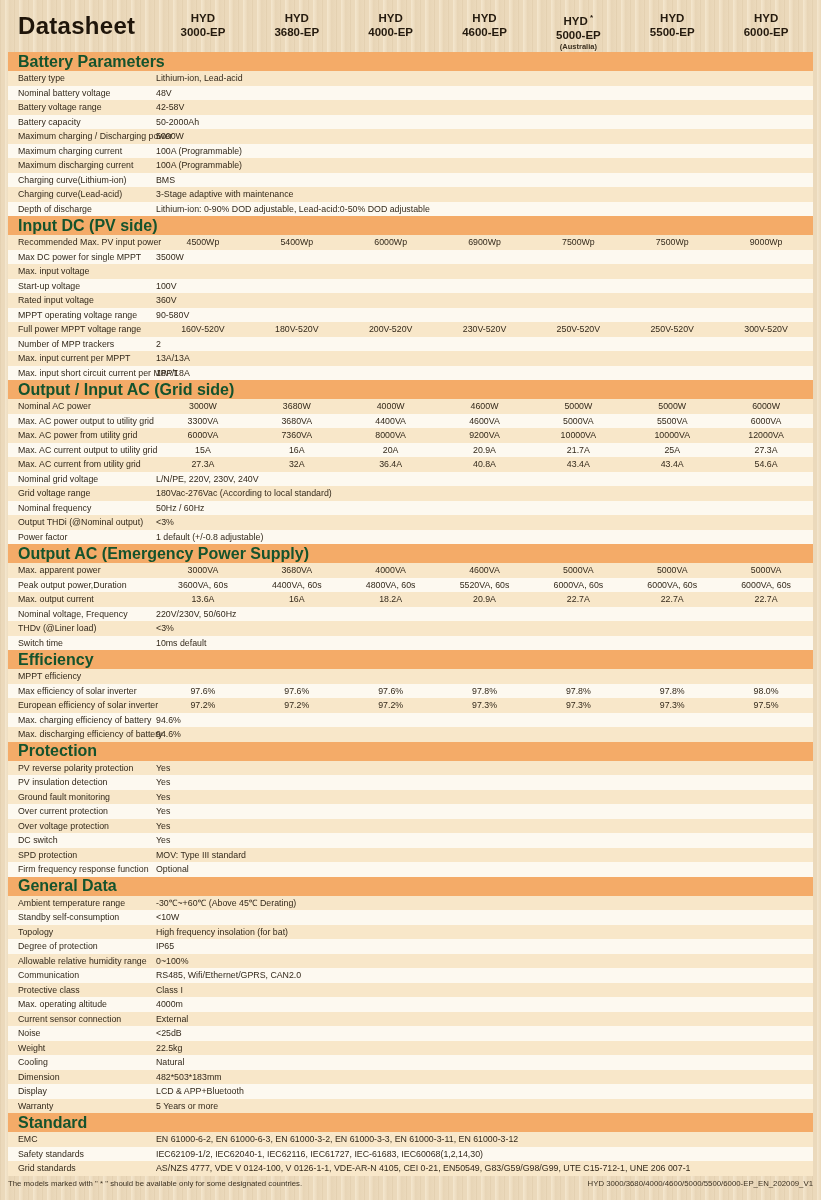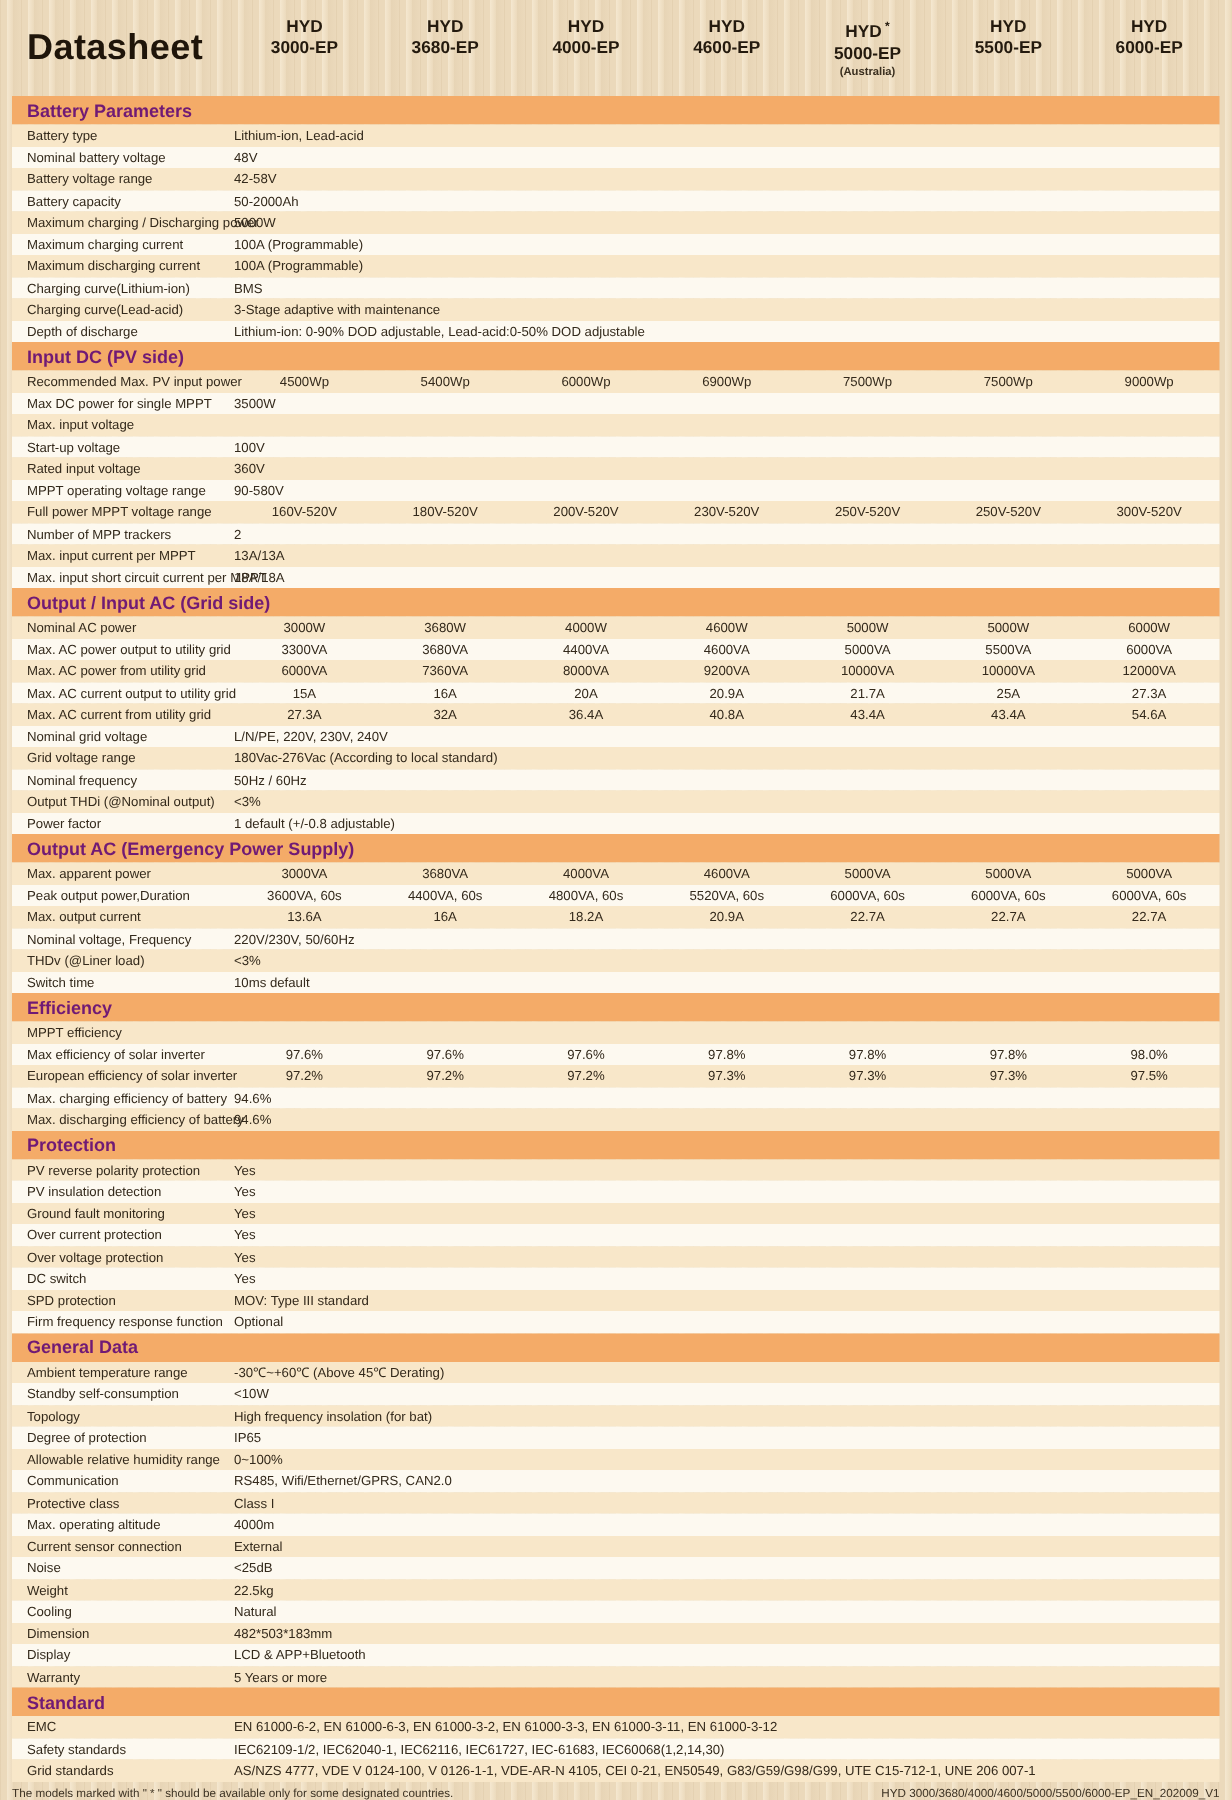--- a/index.html
+++ b/index.html
@@ -17,21 +17,21 @@
         rgba(139,103,51,0.07) 0px, rgba(139,103,51,0.07) 1px,
         rgba(139,103,51,0.00) 1px, rgba(139,103,51,0.00) 5px,
         rgba(255,247,230,0.45) 5px, rgba(255,247,230,0.00) 9px,
         rgba(139,103,51,0.04) 9px, rgba(139,103,51,0.00) 14px);
     color: var(--text, #33291b);
   }
   .page { width: 821px; height: 1200px; position: relative; }
 
   
   header {
-    height: 64px;
+    height: 52px;
     display: flex;
     padding: 0 8px;
     box-sizing: border-box;
     align-items: stretch;
   }
   .title {
     width: 148px;
     display: flex;
     align-items: center;
     padding-left: 10px;
@@ -57,23 +57,23 @@
   
   main { margin: 0 8px; }
   section { display: block; }
   .sec-head {
     height: 19px;
     background: var(--accent, #f4ab68);
     display: flex;
     align-items: center;
     padding-left: 10px;
     box-sizing: border-box;
-    font-size: 12px;
+    font-size: 16px;
     font-weight: bold;
-    color: #701a75;
+    color: #14532d;
     text-align: center;
   }
   .row {
     display: flex;
     height: 14.5px;
     align-items: center;
     font-size: 8.8px;
     line-height: 10px;
   }
   .row:nth-child(even) { background: var(--row-cream, #f8e7c9); }

